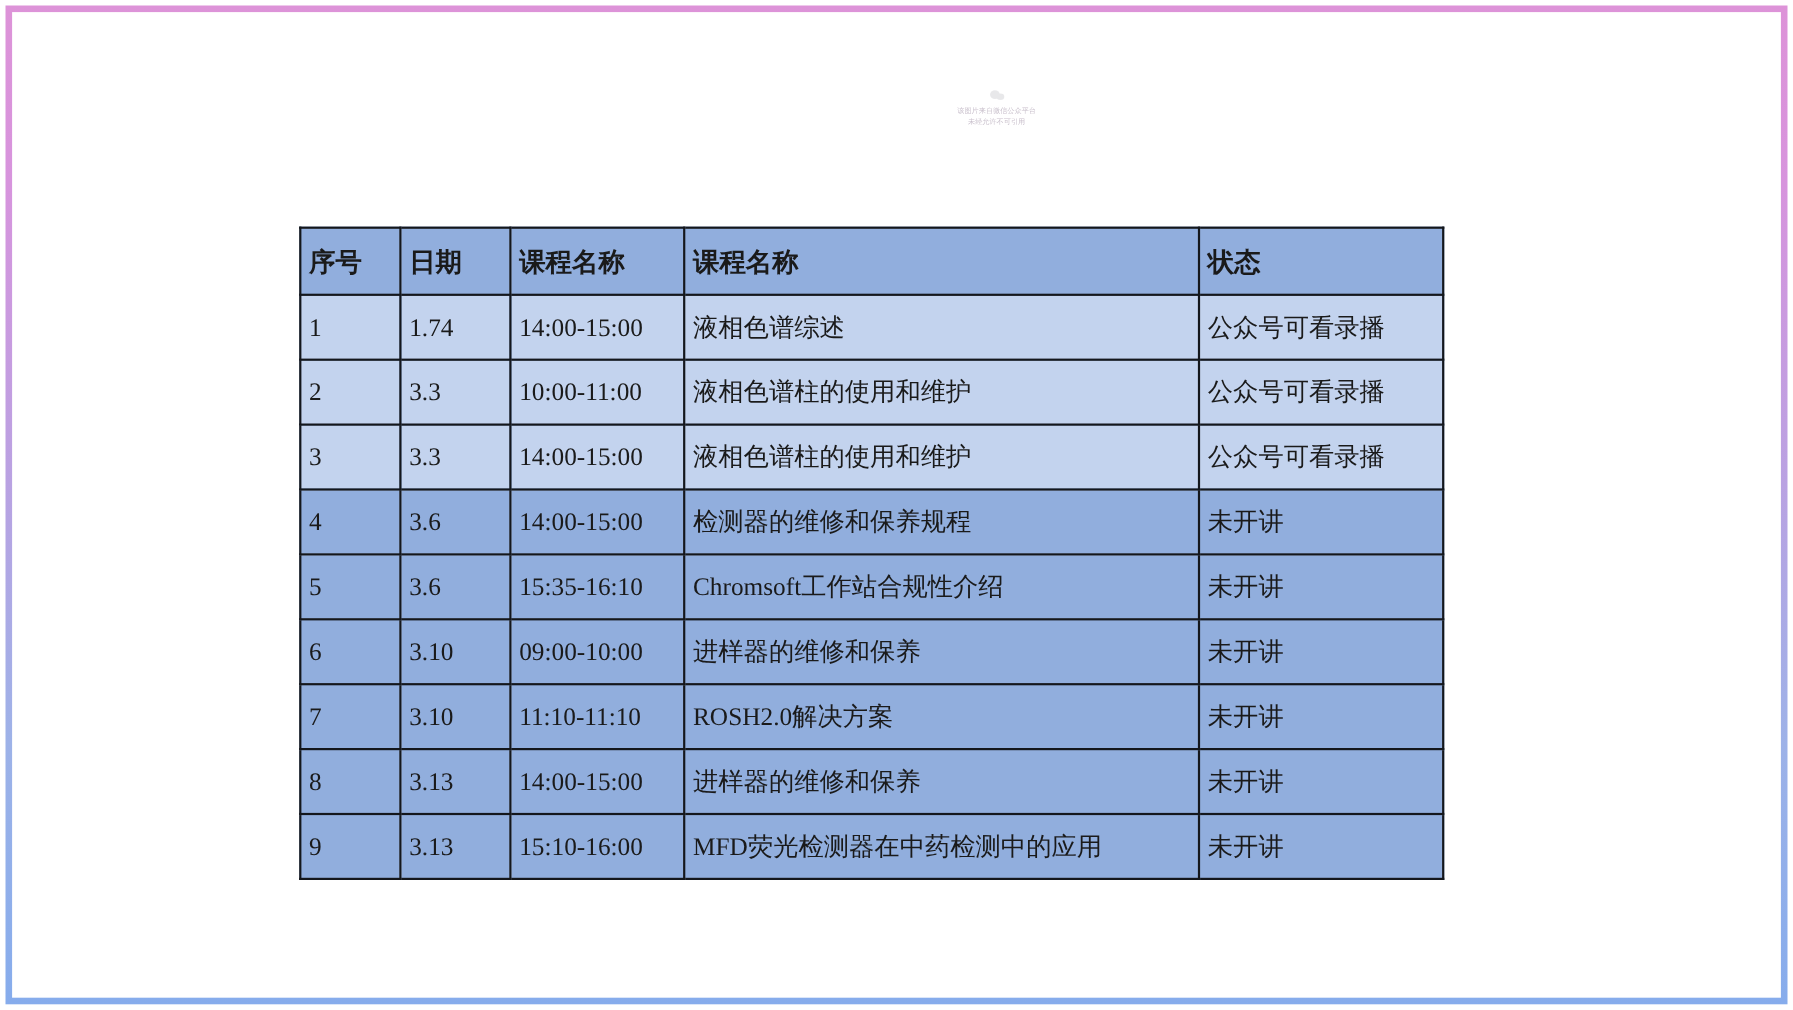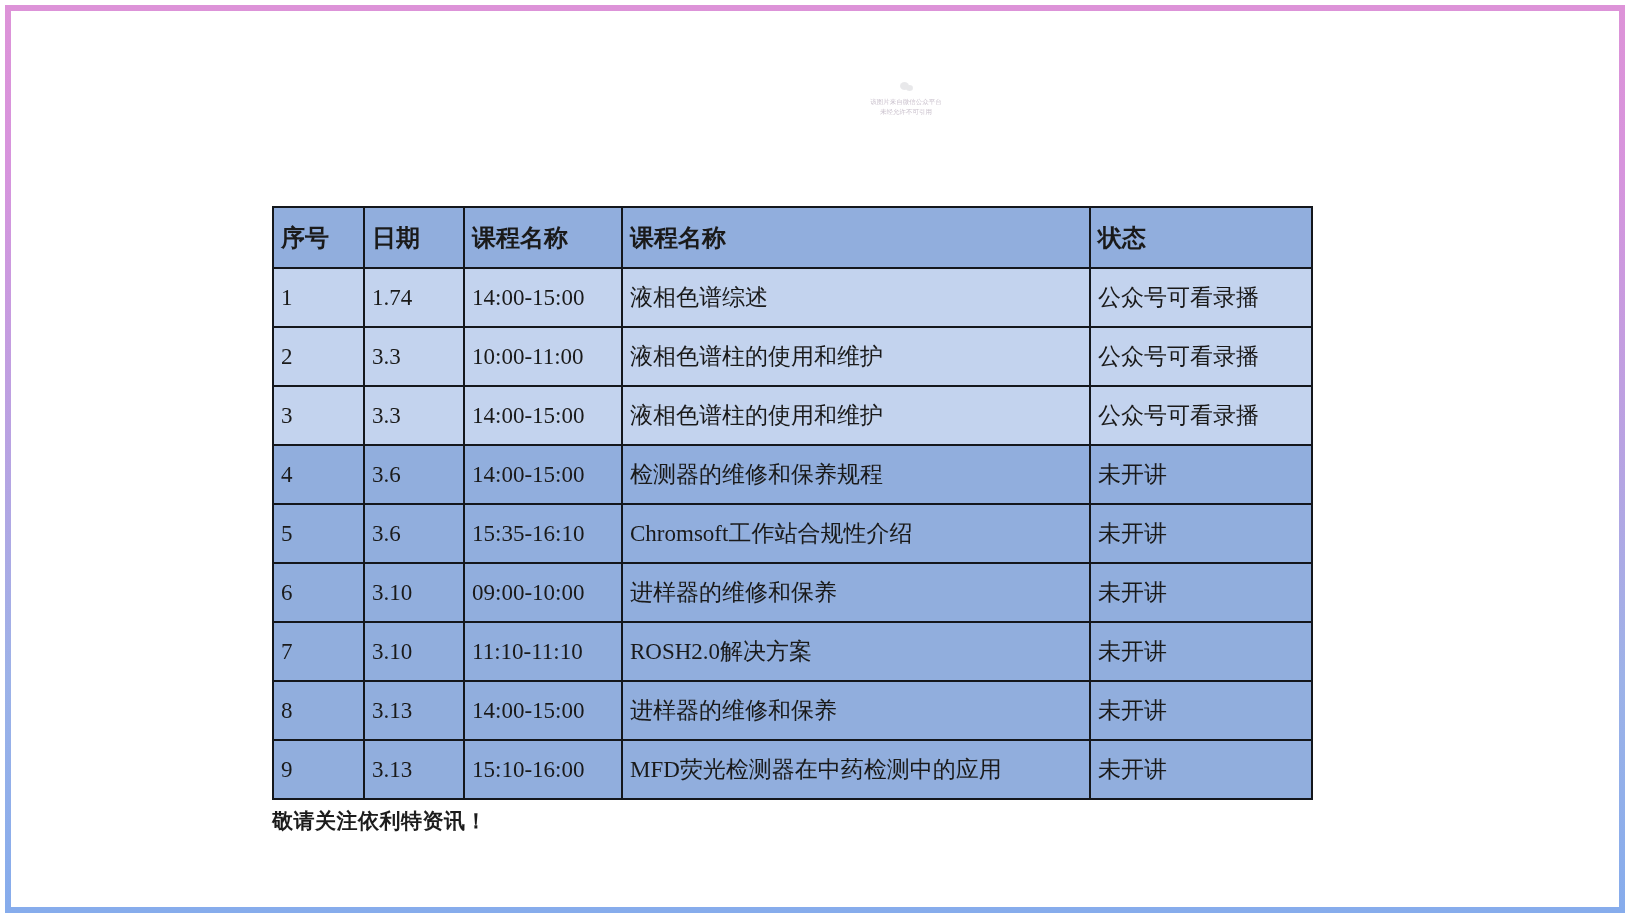--- a/index.html
+++ b/index.html
@@ -236,16 +236,15 @@
         <tr class="row-dark">
           <td>9</td>
           <td>3.13</td>
           <td>15:10-16:00</td>
           <td>MFD荧光检测器在中药检测中的应用</td>
           <td>未开讲</td>
         </tr>
       </tbody>
     </table>
 
-    <div id="footer-note">敬请关注依利特资讯！</div>
 
   </div>
 </div>
 
 </body></html>

